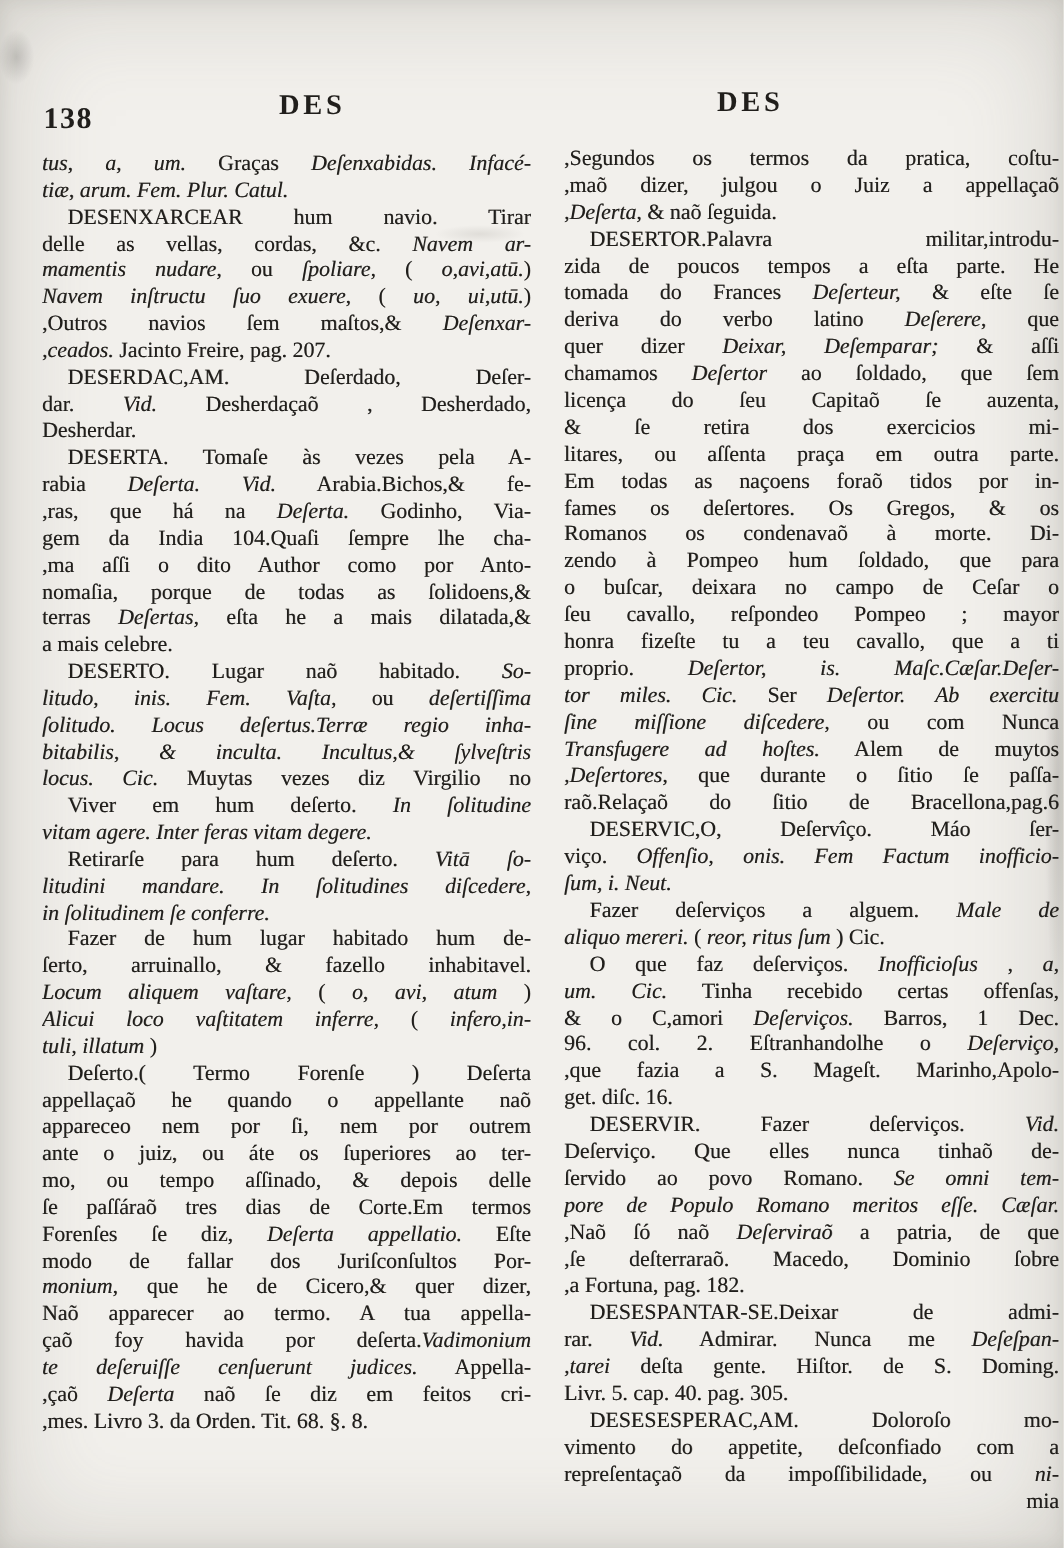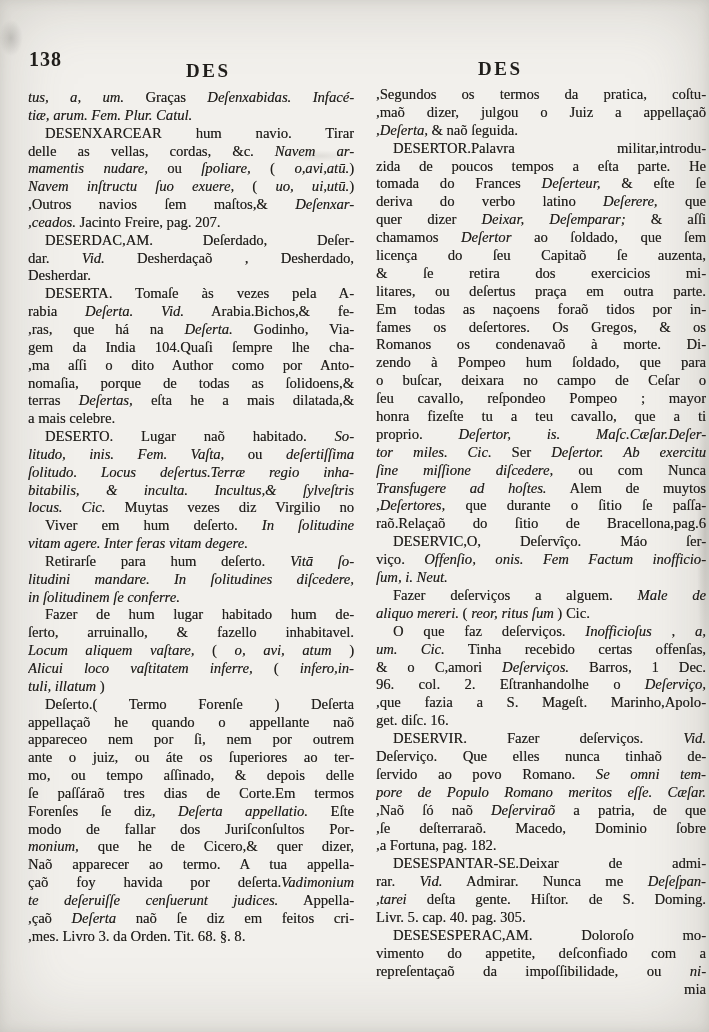--- a/index.html
+++ b/index.html
@@ -16,30 +16,30 @@
   }
   .smudge { position:absolute; pointer-events:none; }
   .smudge.s1 { left:-6px; top:12px; width:34px; height:52px;
     background: radial-gradient(closest-side, rgba(70,68,64,0.22), transparent 70%); }
   .smudge.s2 { left:694px; top:340px; width:22px; height:380px;
     background: radial-gradient(closest-side, rgba(90,86,80,0.18), transparent 75%); }
   .smudge.s3 { left:280px; top:148px; width:80px; height:16px;
     background: radial-gradient(closest-side, rgba(110,106,98,0.14), transparent 75%); }
 
   .pagenum {
-    position:absolute; left:29px; top:48px;
+    position:absolute; left:29px; top:68px;
     font-size:20px; font-weight:bold; letter-spacing:1px;
   }
   .runhead {
     position:absolute; font-size:19px; font-weight:bold; letter-spacing:2.5px;
   }
   #rh-left  { left:186px; top:60px; }
   #rh-right { left:478px; top:58px; }
 
-  .col { position:absolute; }
+  .col { position:absolute;margin-top:12px; }
   #col-left  { left:28px;  top:89px; width:326px; }
   #col-right { left:376px; top:86px; width:330px; }
 
   .line {
     height:17.85px; line-height:17.85px; font-size:14.6px;
     text-align:justify; text-align-last:justify;
     overflow:hidden; white-space:normal;
     text-shadow: 0.25px 0.25px 0.35px rgba(25,23,20,0.55);
   }
   #col-right .line { height:17.9px; line-height:17.9px; }
@@ -115,21 +115,21 @@
     <div class="line"><span>,maõ dizer, julgou o Juiz a appellaçaõ</span></div>
     <div class="line end"><i>,Deſerta,</i><span> &amp; naõ ſeguida.</span></div>
     <div class="line ind"><span>DESERTOR.Palavra militar,introdu-</span></div>
     <div class="line"><span>zida de poucos tempos a eſta parte. He</span></div>
     <div class="line"><span>tomada do Frances </span><i>Deſerteur,</i><span> &amp; eſte ſe</span></div>
     <div class="line"><span>deriva do verbo latino </span><i>Deſerere,</i><span> que</span></div>
     <div class="line"><span>quer dizer </span><i>Deixar, Deſemparar;</i><span> &amp; aſſi</span></div>
     <div class="line"><span>chamamos </span><i>Deſertor</i><span> ao ſoldado, que ſem</span></div>
     <div class="line"><span>licença do ſeu Capitaõ ſe auzenta,</span></div>
     <div class="line"><span>&amp; ſe retira dos exercicios mi-</span></div>
-    <div class="line"><span>litares, ou deſertus praça em outra parte.</span></div>
+    <div class="line"><span>litares, ou aſſenta praça em outra parte.</span></div>
     <div class="line"><span>Em todas as naçoens foraõ tidos por in-</span></div>
     <div class="line"><span>fames os deſertores. Os Gregos, &amp; os</span></div>
     <div class="line"><span>Romanos os condenavaõ à morte. Di-</span></div>
     <div class="line"><span>zendo à Pompeo hum ſoldado, que para</span></div>
     <div class="line"><span>o buſcar, deixara no campo de Ceſar o</span></div>
     <div class="line"><span>ſeu cavallo, reſpondeo Pompeo ; mayor</span></div>
     <div class="line"><span>honra fizeſte tu a teu cavallo, que a ti</span></div>
     <div class="line"><span>proprio. </span><i>Deſertor, is. Maſc.Cæſar.Deſer-</i></div>
     <div class="line"><i>tor miles. Cic.</i><span> Ser </span><i>Deſertor. Ab exercitu</i></div>
     <div class="line"><i>ſine miſſione diſcedere,</i><span> ou com Nunca</span></div>

